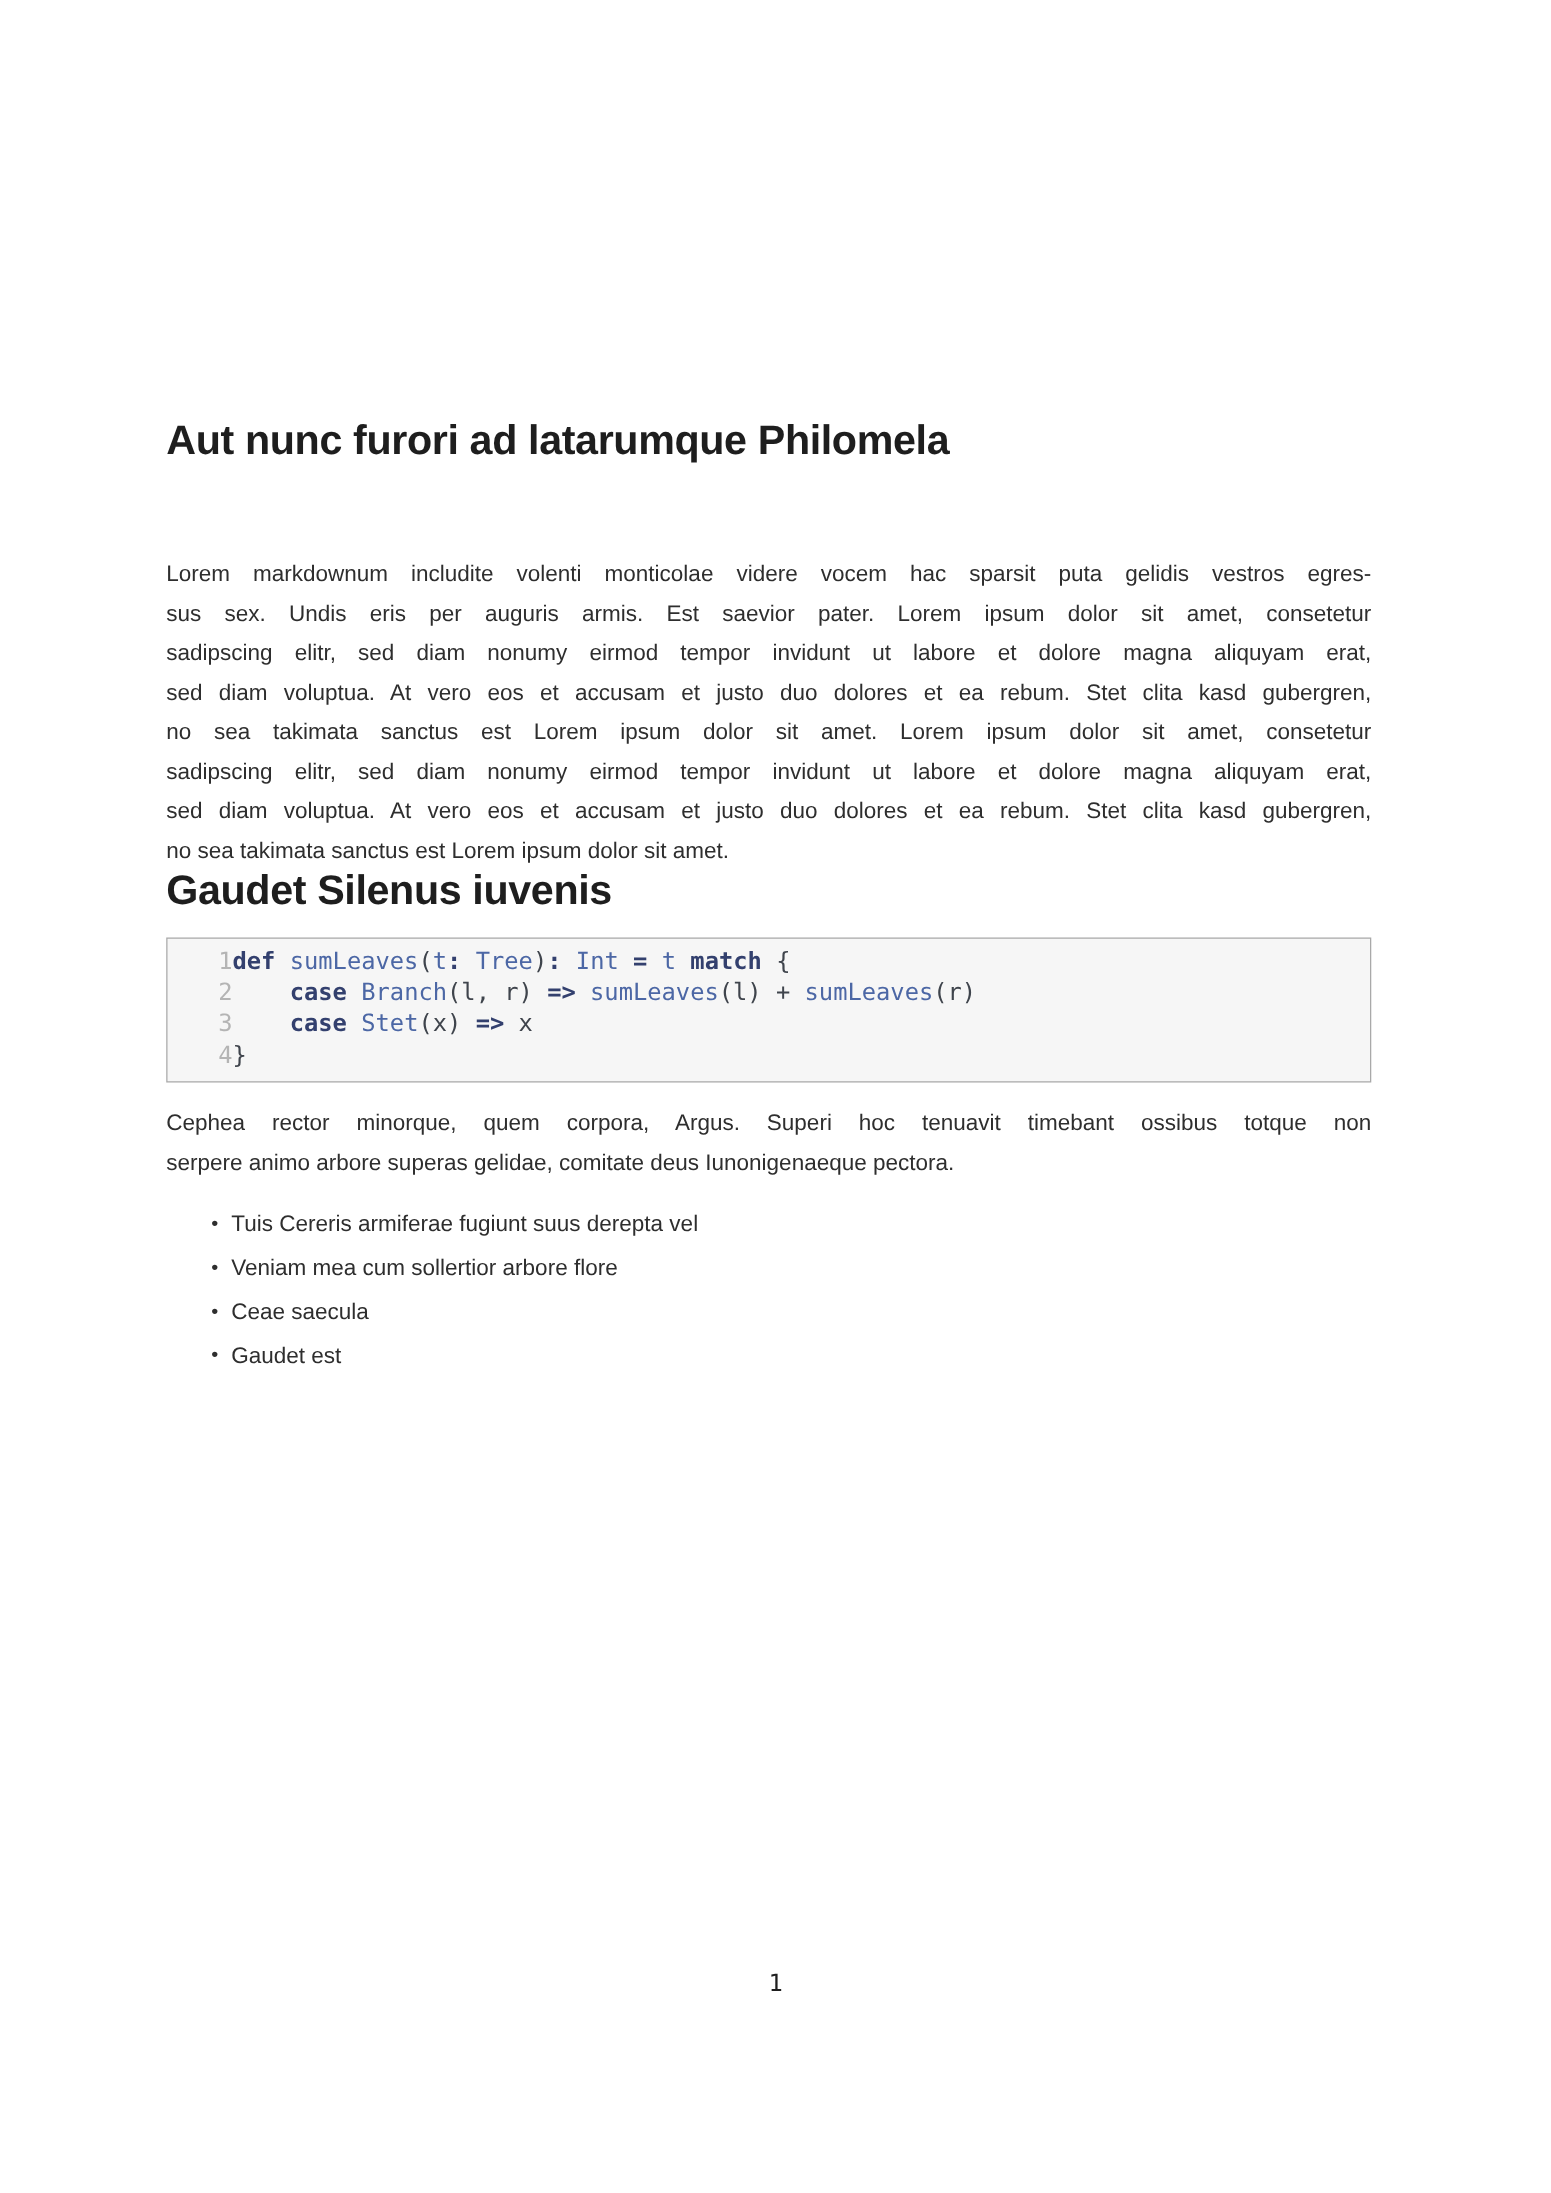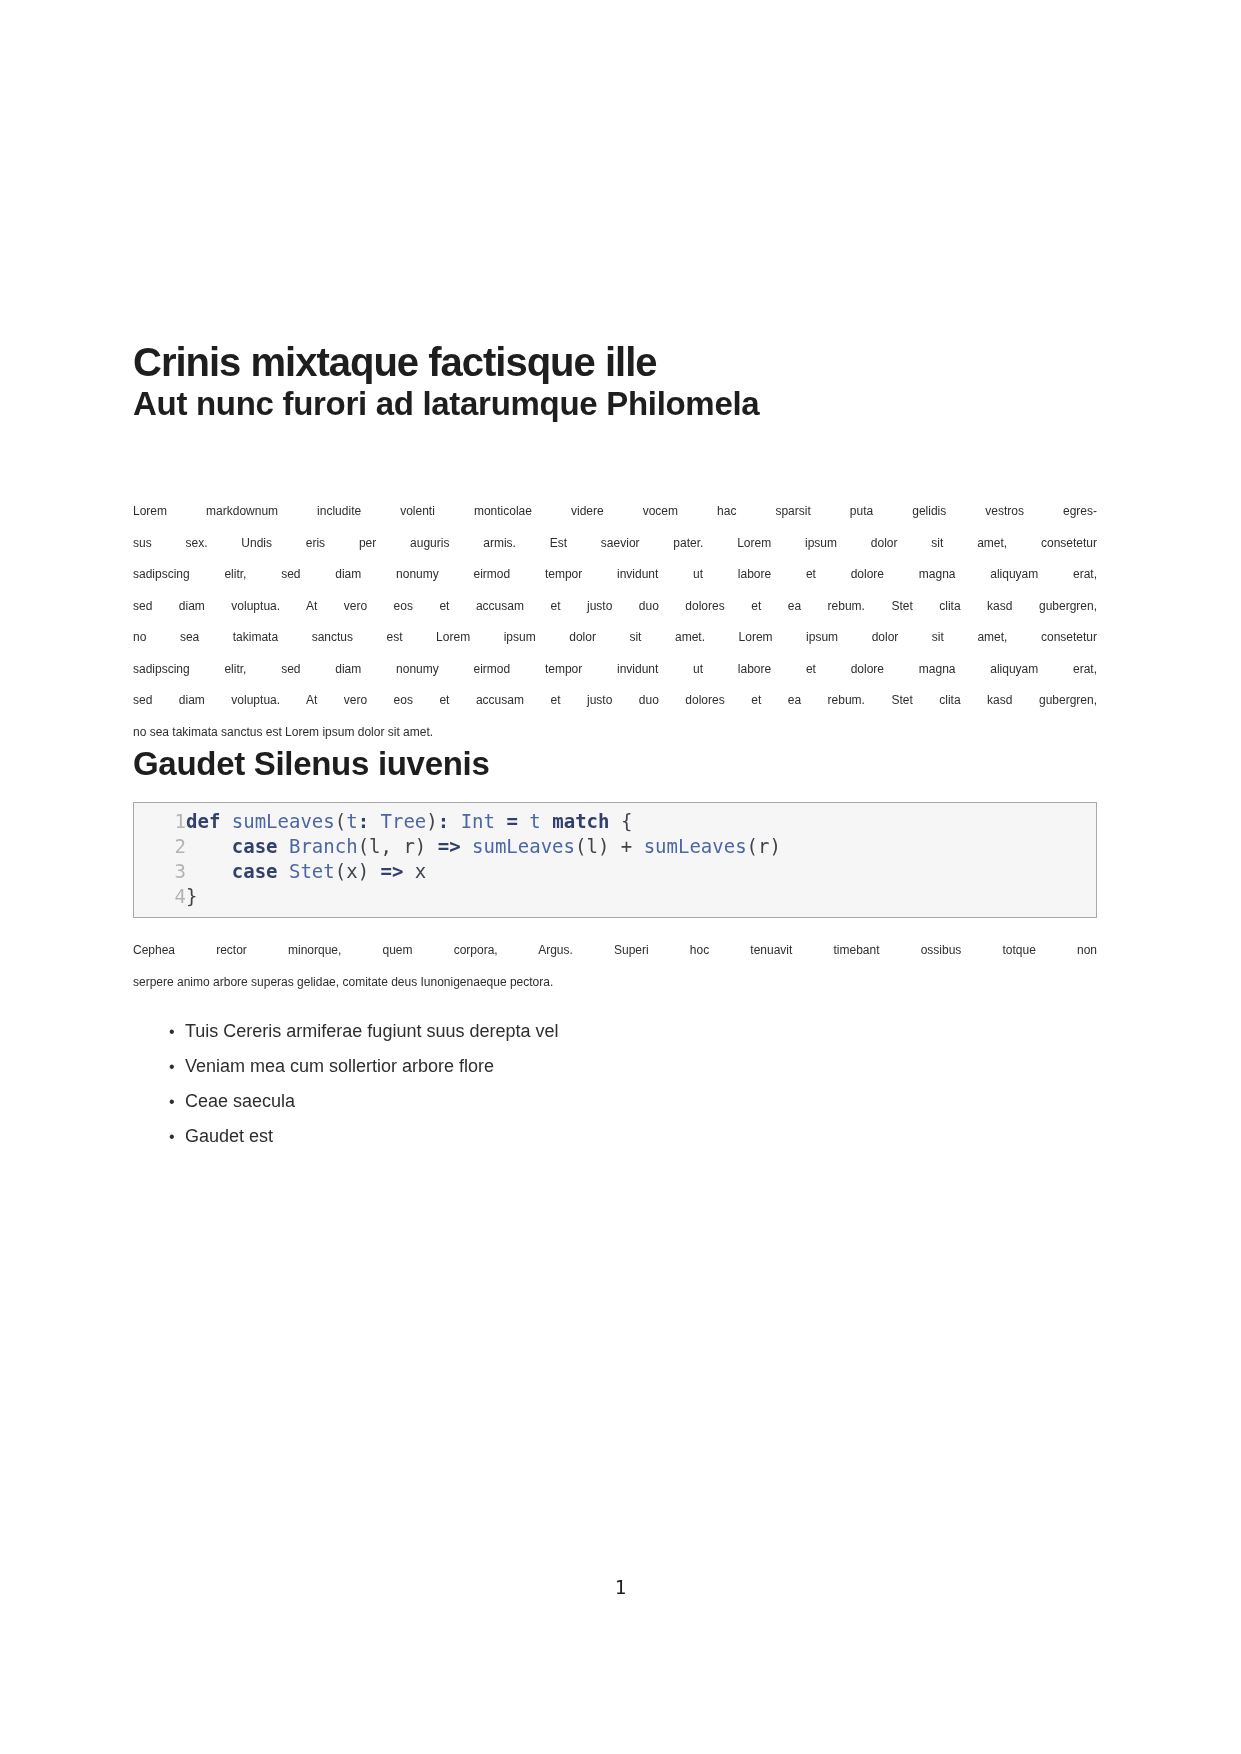--- a/index.html
+++ b/index.html
@@ -30,21 +30,21 @@
     margin: 0;
     font-size: 33px;
     line-height: 32px;
     font-weight: 700;
     letter-spacing: -0.3px;
     color: var(--heading-text, #2a2a2a);
   }
   .h2-first  { margin-top: 68px; }
   .h2-second { margin-top: 80px; }
   .para {
-    font-size: 12px;
+    font-size: 18px;
     line-height: 31.5px;
     color: var(--body-text, #2e2e2e);
   }
   .p1 { margin-top: 76px; }
   .p2 { margin-top: 40px; }
   .p3 { margin-top: 17px; }
   .para .line {
     text-align: justify;
     text-align-last: justify;
   }
@@ -103,21 +103,20 @@
     font-family: "DejaVu Sans Mono", monospace;
     font-size: 19px;
     color: var(--heading-text, #222222);
   }
 </style>
 </head>
 <body>
 
 <div class="page">
 
-  <h1 class="doc-title">Crinis mixtaque factisque ille</h1>
 
   <h2 class="section-heading h2-first">Aut nunc furori ad latarumque Philomela</h2>
 
   <div class="para p1">
     <div class="line">Lorem markdownum includite volenti monticolae videre vocem hac sparsit puta gelidis vestros egres-</div>
     <div class="line">sus sex. Undis eris per auguris armis. Est saevior pater. Lorem ipsum dolor sit amet, consetetur</div>
     <div class="line">sadipscing elitr, sed diam nonumy eirmod tempor invidunt ut labore et dolore magna aliquyam erat,</div>
     <div class="line">sed diam voluptua. At vero eos et accusam et justo duo dolores et ea rebum. Stet clita kasd gubergren,</div>
     <div class="line">no sea takimata sanctus est Lorem ipsum dolor sit amet. Lorem ipsum dolor sit amet, consetetur</div>
     <div class="line">sadipscing elitr, sed diam nonumy eirmod tempor invidunt ut labore et dolore magna aliquyam erat,</div>

